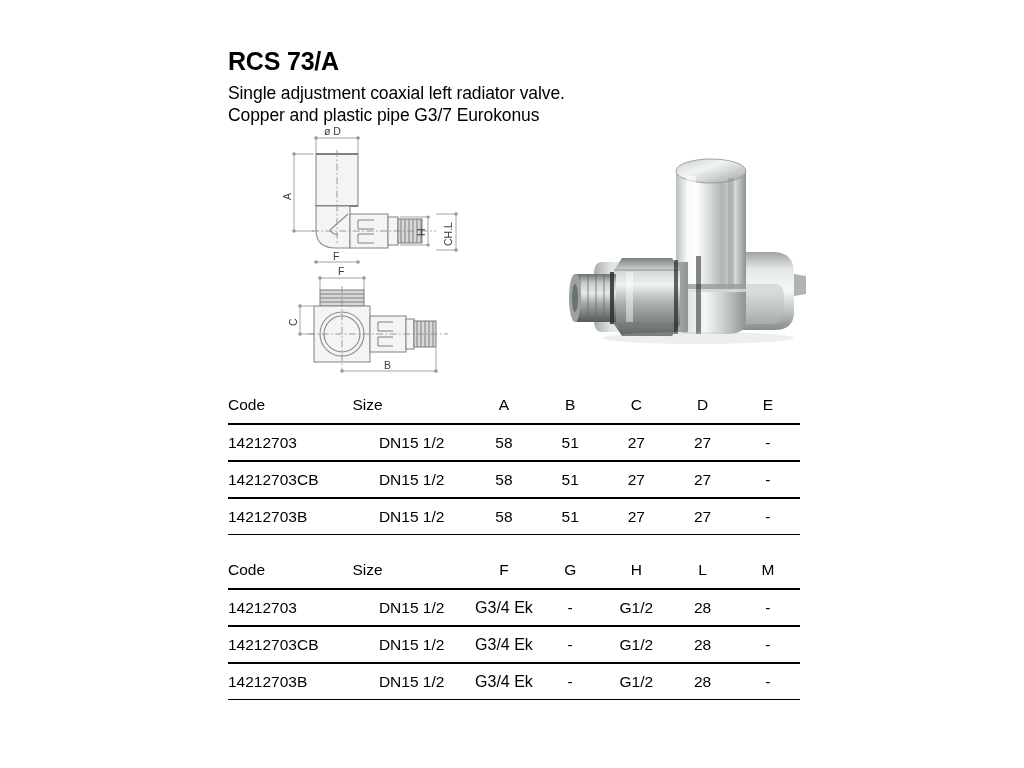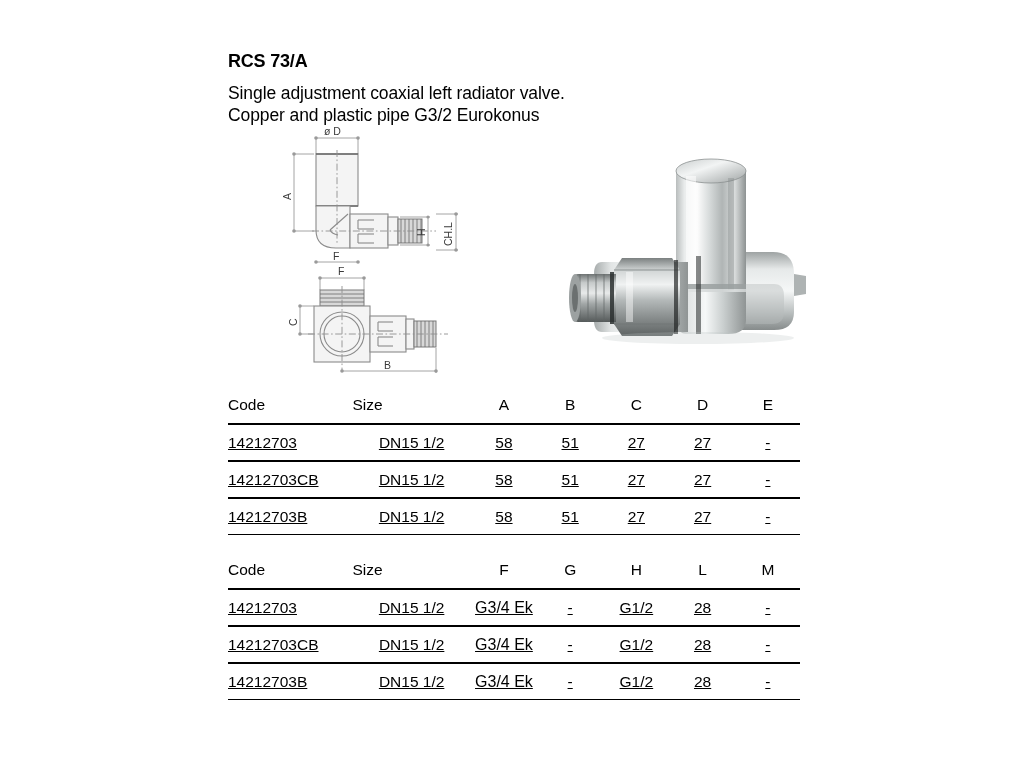--- a/index.html
+++ b/index.html
@@ -17,21 +17,21 @@
   }
 
   
   #header {
     position: absolute;
     left: 228px;
     top: 46px;
     width: 620px;
   }
   #product-title {
-    font-size: 18px;
+    font-size: 25px;
     font-weight: bold;
     letter-spacing: -0.2px;
     line-height: 30px;
     margin: 0;
   }
   .subtitle-line {
     font-size: 17.5px;
     line-height: 22px;
     letter-spacing: -0.1px;
   }
@@ -86,21 +86,20 @@
   }
   .spec-table thead tr {
     border-bottom: 2.6px solid #000;
   }
   .spec-table td {
     padding: 9px 0 8px 0;
     text-align: center;
     vertical-align: middle;
     border-bottom: 2.2px solid #000;
     white-space: nowrap;
-    text-decoration: underline;
   }
   .spec-table tbody tr:last-child td {
     border-bottom: 1.6px solid #000;
     margin-top: 29px;
   }
 
   
   .col-code  { text-align: left !important;  width: 124px; }
   .col-size  { text-align: left;  width: 118px; }
   .col-num   { width: 66px; }
@@ -142,21 +141,21 @@
     fill: #3a3a3a;
   }
   .dim-dot { fill: #9a9a9a; }
 </style>
 </head>
 <body>
 
 <div id="header">
   <div id="product-title">RCS 73/A</div>
   <div class="subtitle-line" id="subtitle-1">Single adjustment coaxial left radiator valve.</div>
-  <div class="subtitle-line" id="subtitle-2">Copper and plastic pipe G3/2 Eurokonus</div>
+  <div class="subtitle-line" id="subtitle-2">Copper and plastic pipe G3/7 Eurokonus</div>
 </div>
 
 <div id="figure-area">
 
   <svg id="drawing-top" width="250" height="145" viewBox="0 0 250 145">
 
     <line class="dim-line" x1="36" y1="12" x2="78" y2="12"></line>
     <circle class="dim-dot" cx="36" cy="12" r="1.8"></circle>
     <circle class="dim-dot" cx="78" cy="12" r="1.8"></circle>
     <line class="dim-line" x1="36" y1="12" x2="36" y2="28"></line>

